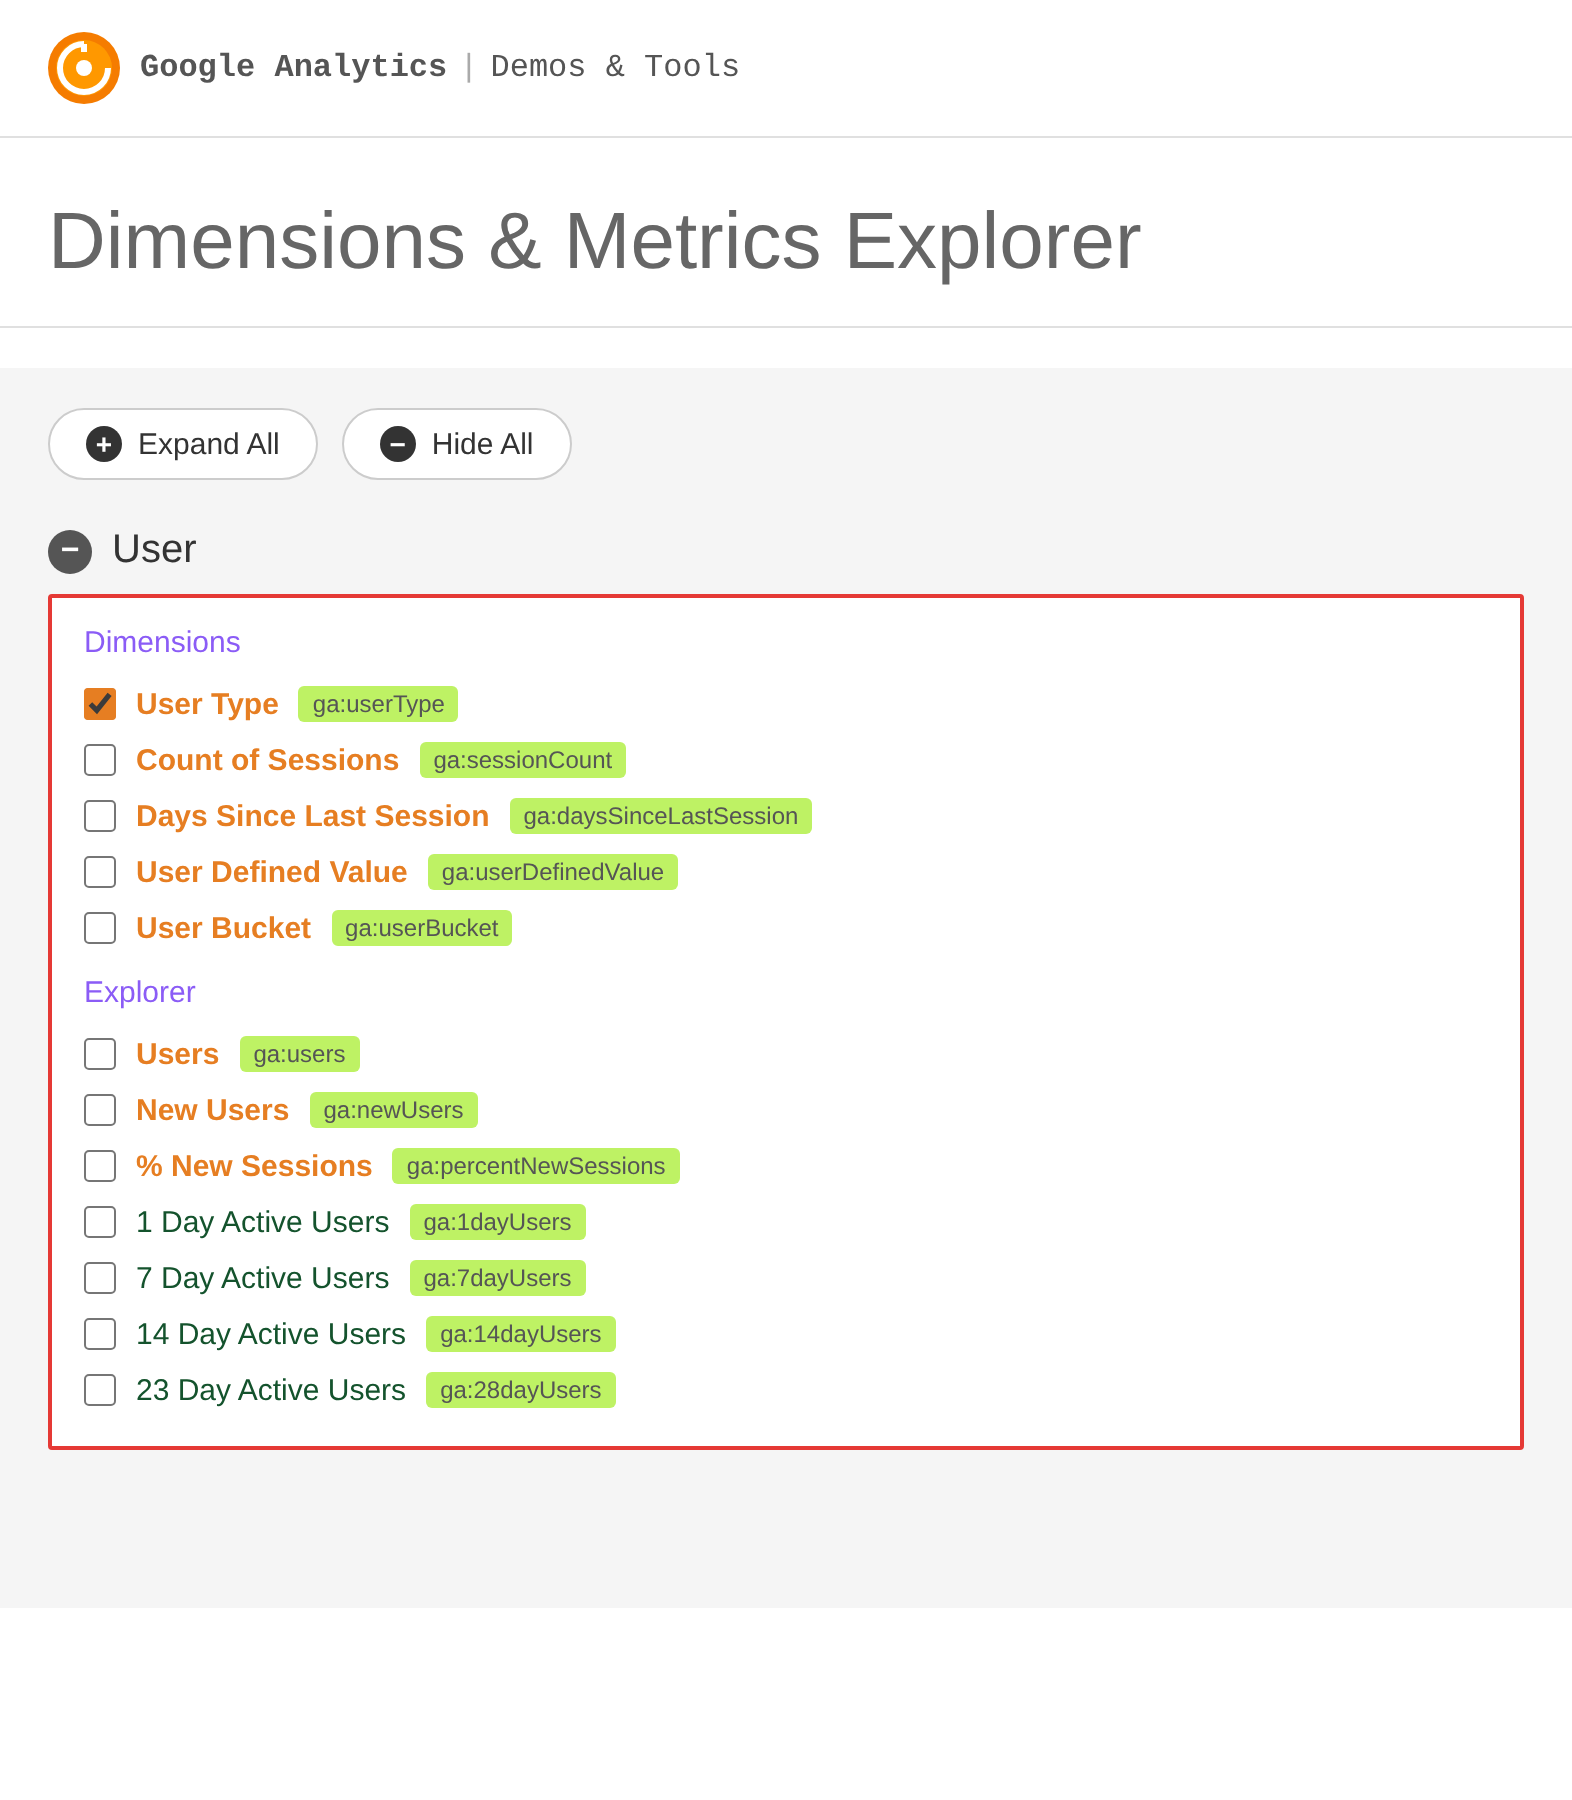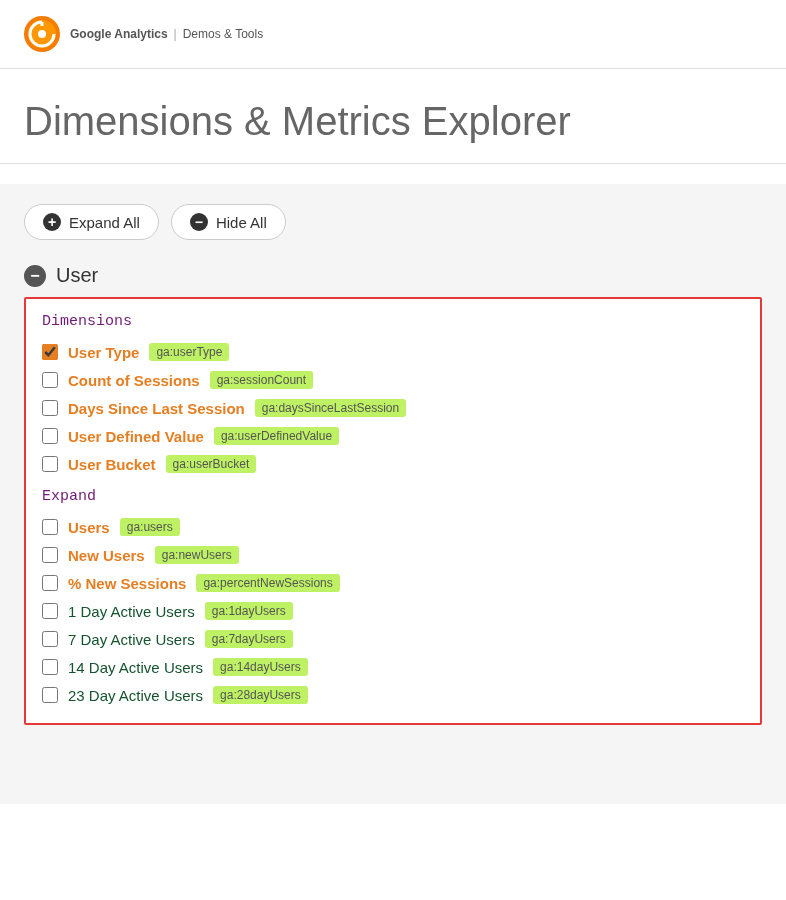--- a/index.html
+++ b/index.html
@@ -24,22 +24,23 @@
     }
 
     .logo-icon {
       width: 36px;
       height: 36px;
       margin-right: 10px;
       flex-shrink: 0;
     }
 
     .header-title {
-      font-size: 12px;
+      font-size: 16px;
       color: #555;
+      font-family: Liberation Mono, monospace;
     }
 
     .header-title .google {
       color: #555;
       font-weight: bold;
     }
 
     .header-title .separator {
       color: #aaa;
       margin: 0 6px;
@@ -131,24 +132,23 @@
 
     .section-content {
       border: 2.5px solid #e53935;
       border-radius: 2px;
       padding: 14px 16px;
       background: #fff;
     }
 
     .sub-section-title {
       font-size: 15px;
-      color: #701a75;
+      color: #8b5cf6;
       margin-bottom: 8px;
       font-weight: normal;
-      font-family: Liberation Mono, monospace;
     }
 
     .item-row {
       display: flex;
       align-items: center;
       gap: 10px;
       padding: 5px 0;
       font-size: 15px;
     }
 
@@ -251,21 +251,21 @@
             <span class="item-label">User Defined Value</span>
             <span class="item-tag">ga:userDefinedValue</span>
           </div>
           <div class="item-row">
             <input type="checkbox" style="">
             <span class="item-label">User Bucket</span>
             <span class="item-tag">ga:userBucket</span>
           </div>
         </div>
 
-      <div class="sub-section-title metrics-spacer">Expand</div>
+      <div class="sub-section-title metrics-spacer">Explorer</div>
 
       <div id="metrics-list">
 
       <div class="item-row">
             <input type="checkbox" style="">
             <span class="item-label">Users</span>
             <span class="item-tag">ga:users</span>
           </div>
           <div class="item-row">
             <input type="checkbox" style="">

